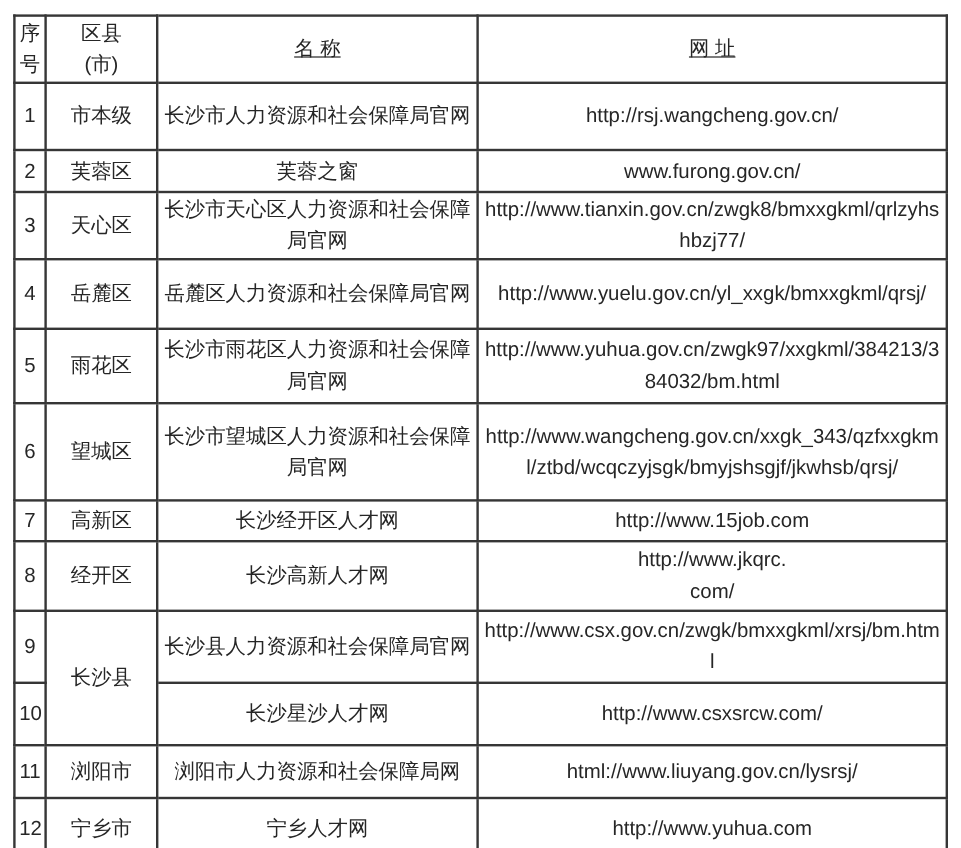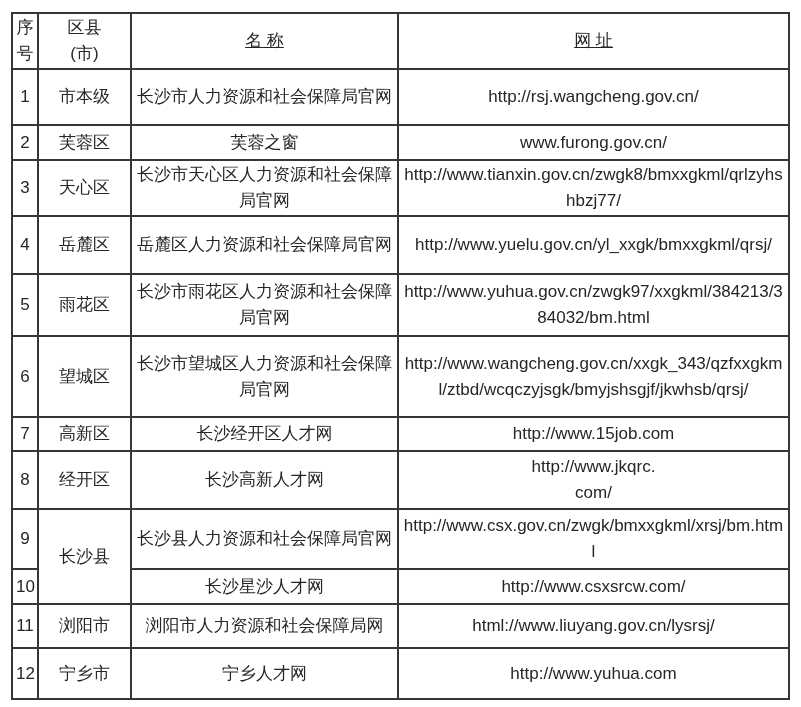--- a/index.html
+++ b/index.html
@@ -120,21 +120,21 @@
 com/</td>
       </tr>
 
       <tr style="height:60px;">
         <td class="seq">9</td>
         <td class="dist" rowspan="2">长沙县</td>
         <td class="name">长沙县人力资源和社会保障局官网</td>
         <td class="url">http://www.csx.gov.cn/zwgk/bmxxgkml/xrsj/bm.html</td>
       </tr>
 
-      <tr style="height:35px;">
+      <tr style="height:52px;">
         <td class="seq">10</td>
         <td class="name">长沙星沙人才网</td>
         <td class="url">http://www.csxsrcw.com/</td>
       </tr>
 
       <tr style="height:44px;">
         <td class="seq">11</td>
         <td class="dist">浏阳市</td>
         <td class="name">浏阳市人力资源和社会保障局网</td>
         <td class="url">html://www.liuyang.gov.cn/lysrsj/</td>

